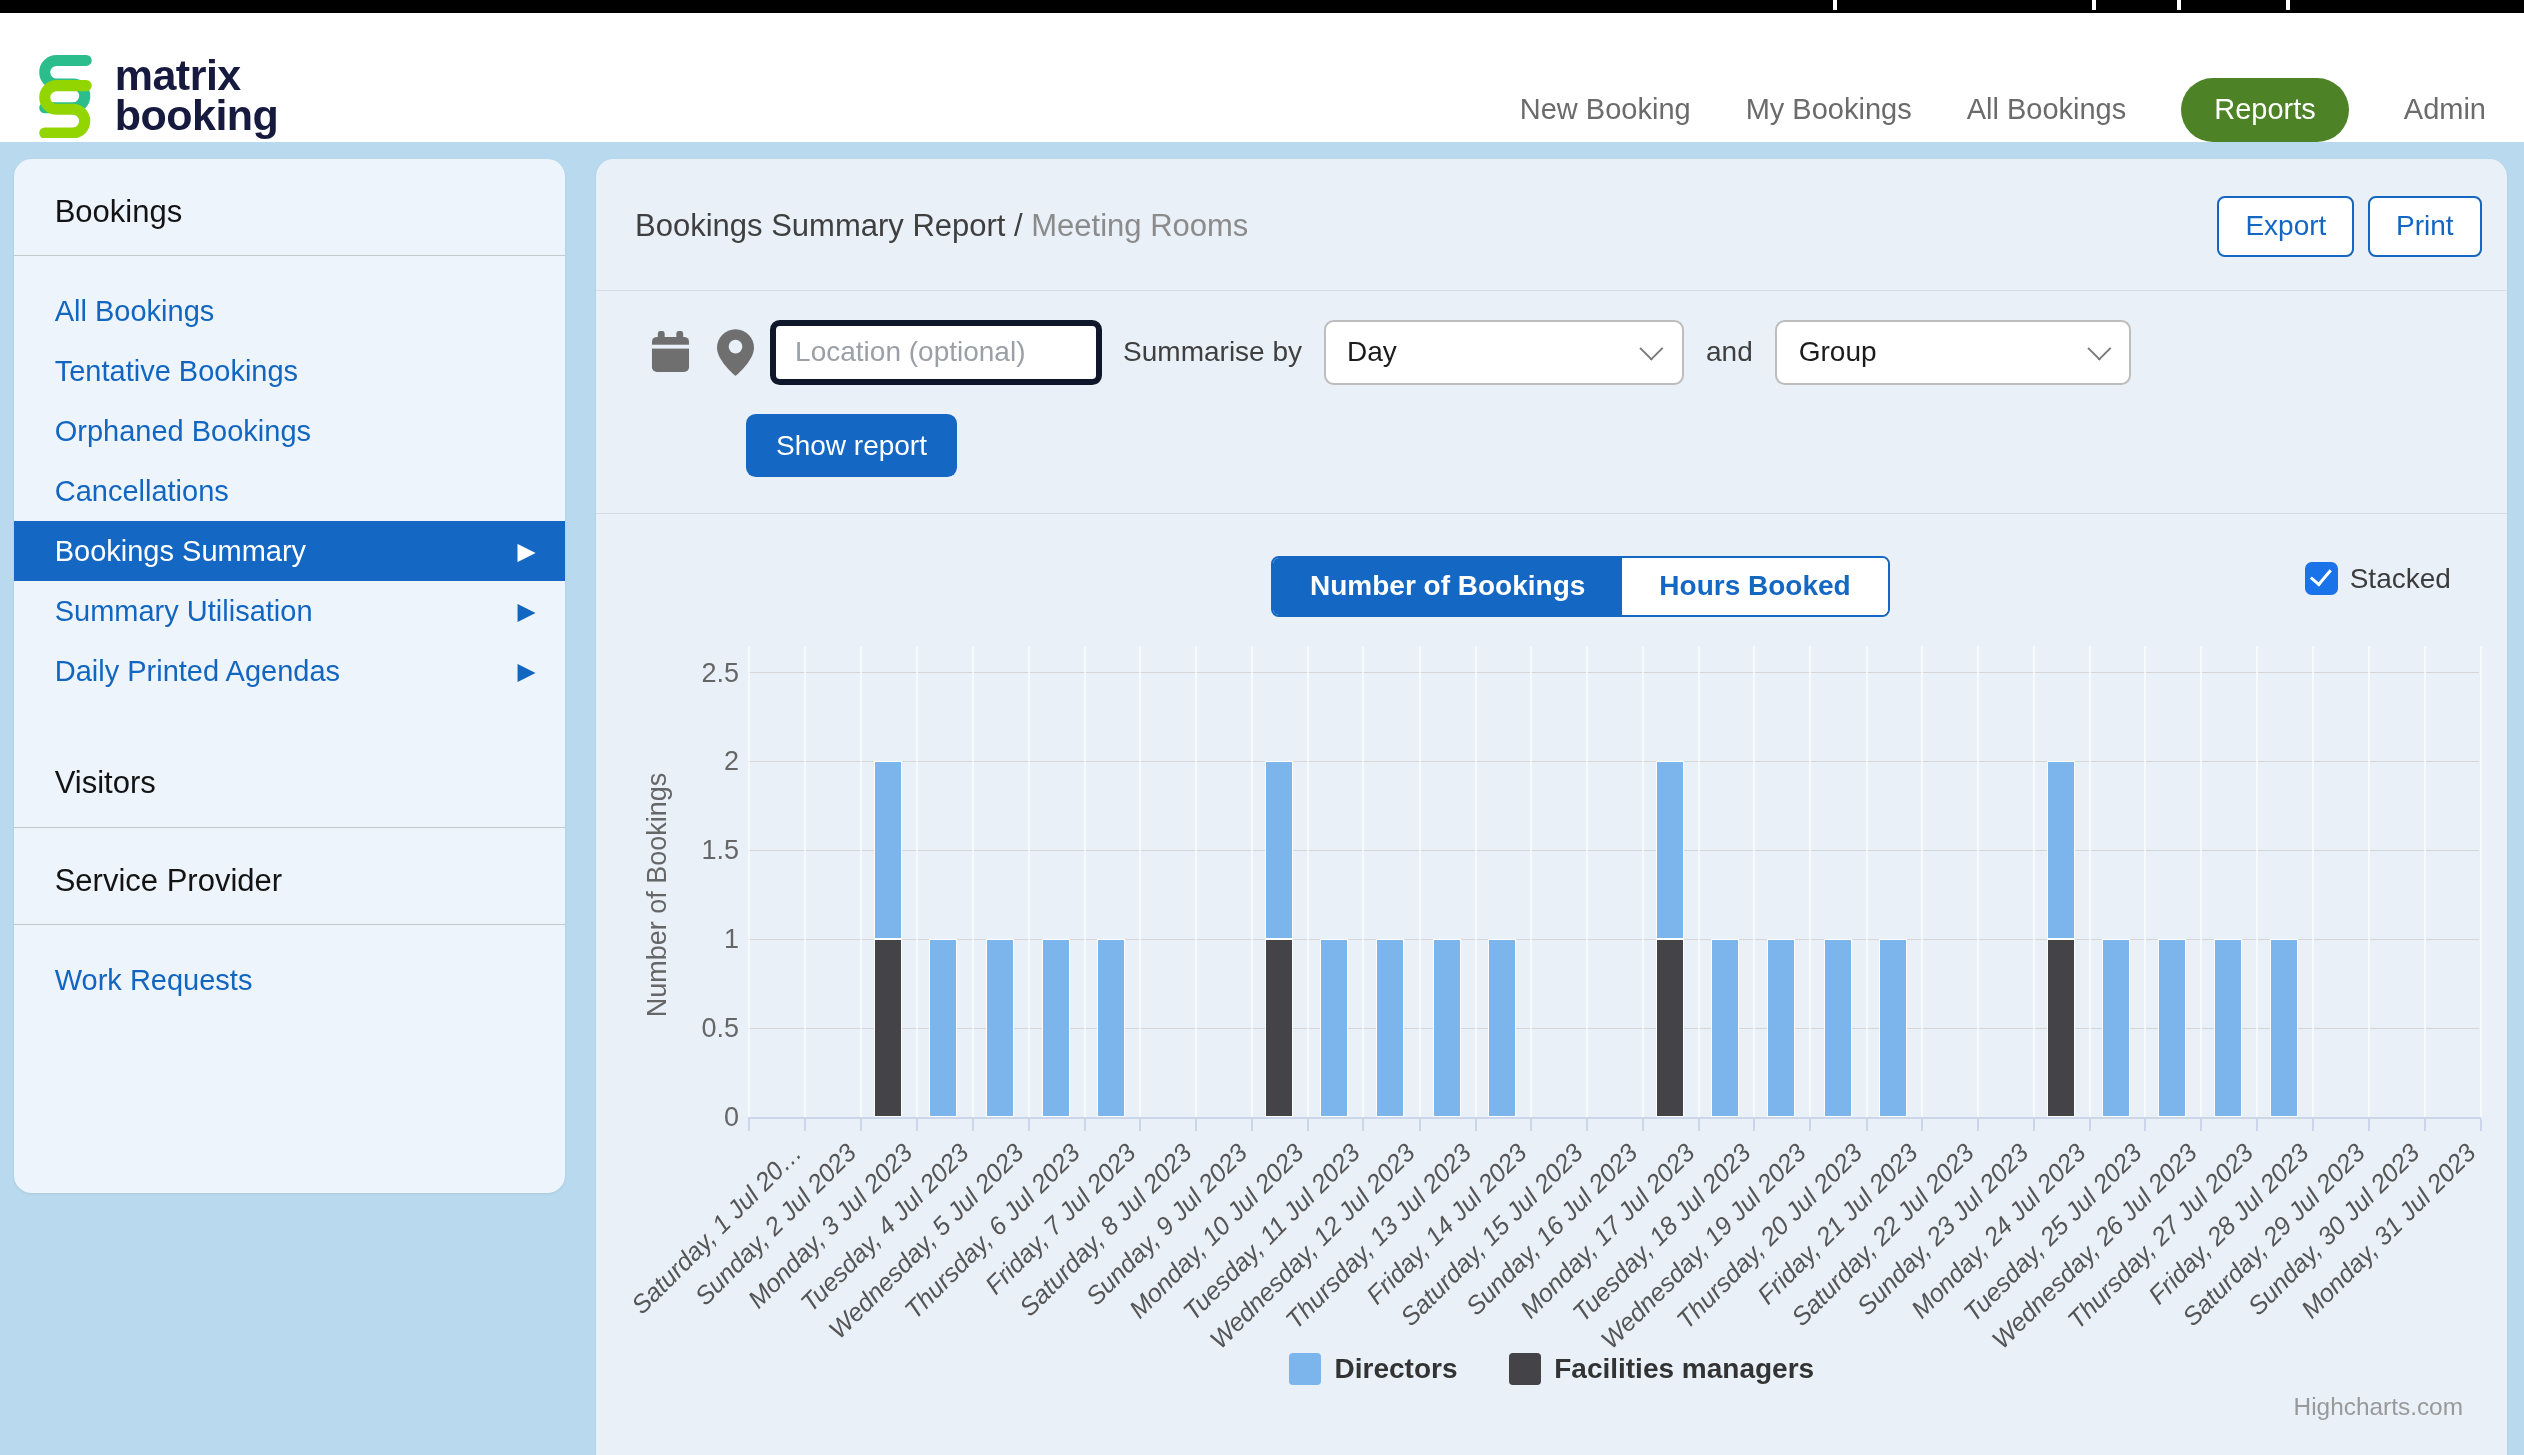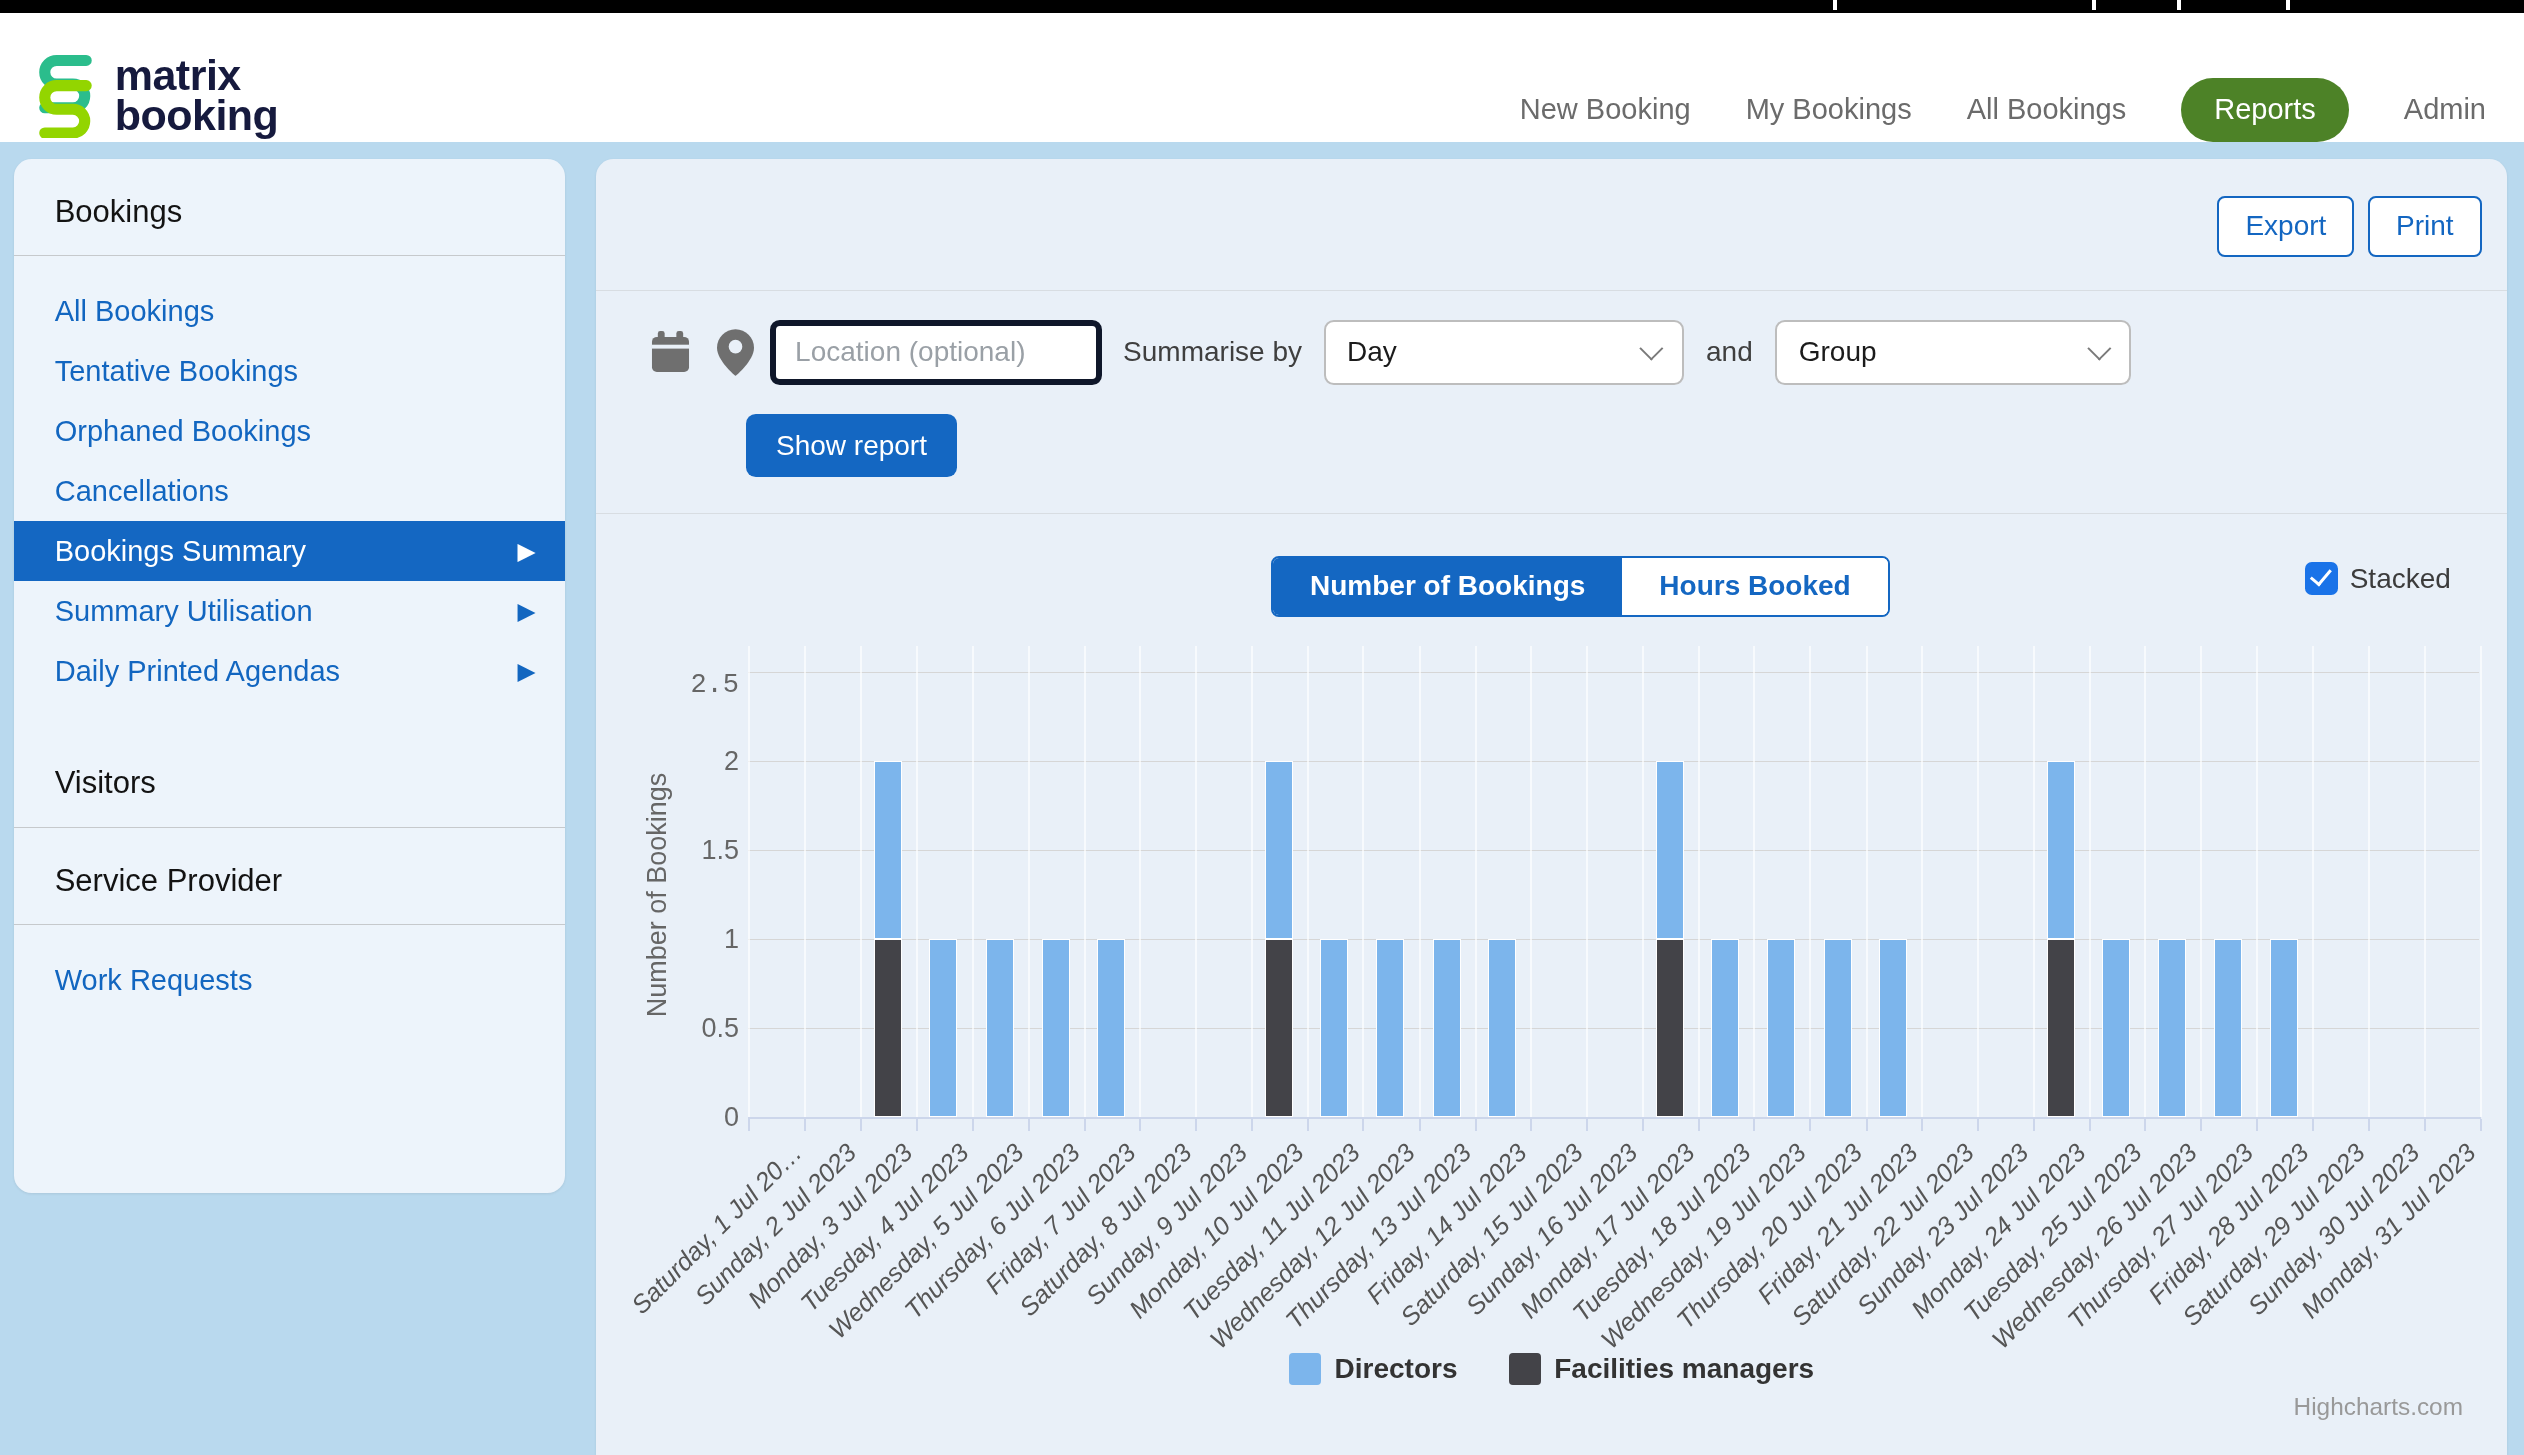--- a/index.html
+++ b/index.html
@@ -158,20 +158,24 @@
         <div class="sb-list">
           <div class="sb-item">
             <span>Work Requests</span>
           </div>
         </div>
       </div>
 
     <div id="main-card">
 
       <div id="report-header">
+        <div id="report-title">
+          <span class="t1">Bookings Summary Report /</span>
+          <span class="t2">Meeting Rooms</span>
+        </div>
         <div id="header-buttons">
           <button class="outline-btn">Export</button>
           <button class="outline-btn">Print</button>
         </div>
       </div>
       <hr class="card-divider">
 
       <div id="filters">
         <div id="filter-row1">
           <span class="icon-btn">
@@ -251,21 +255,21 @@
             <div class="grid-v" style="left: 1660px; top: 487px; height: 471px;"></div>
             <div class="grid-v" style="left: 1716px; top: 487px; height: 471px;"></div>
             <div class="grid-v" style="left: 1772px; top: 487px; height: 471px;"></div>
             <div class="grid-v" style="left: 1828px; top: 487px; height: 471px;"></div>
             <div class="grid-v" style="left: 1884px; top: 487px; height: 471px;"></div>
             <div class="y-tick-label" style="left: 55px; top: 943px;">0</div>
             <div class="y-tick-label" style="left: 55px; top: 854px;">0.5</div>
             <div class="y-tick-label" style="left: 55px; top: 765px;">1</div>
             <div class="y-tick-label" style="left: 55px; top: 676px;">1.5</div>
             <div class="y-tick-label" style="left: 55px; top: 587px;">2</div>
-            <div class="y-tick-label" style="left: 55px; top: 511px; font-family: Liberation Mono, monospace;">2.5</div>
+            <div class="y-tick-label" style="left: 55px; top: 499px;">2.5</div>
             <div class="bar-seg" style="left: 278px; top: 780px; width: 28px; height: 178px; background: rgb(67, 67, 72);"></div>
             <div class="bar-seg" style="left: 278px; top: 602px; width: 28px; height: 178px; background: rgb(124, 181, 236);"></div>
             <div class="bar-seg" style="left: 333px; top: 780px; width: 28px; height: 178px; background: rgb(124, 181, 236);"></div>
             <div class="bar-seg" style="left: 390px; top: 780px; width: 28px; height: 178px; background: rgb(124, 181, 236);"></div>
             <div class="bar-seg" style="left: 446px; top: 780px; width: 28px; height: 178px; background: rgb(124, 181, 236);"></div>
             <div class="bar-seg" style="left: 501px; top: 780px; width: 28px; height: 178px; background: rgb(124, 181, 236);"></div>
             <div class="bar-seg" style="left: 669px; top: 780px; width: 28px; height: 178px; background: rgb(67, 67, 72);"></div>
             <div class="bar-seg" style="left: 669px; top: 602px; width: 28px; height: 178px; background: rgb(124, 181, 236);"></div>
             <div class="bar-seg" style="left: 724px; top: 780px; width: 28px; height: 178px; background: rgb(124, 181, 236);"></div>
             <div class="bar-seg" style="left: 780px; top: 780px; width: 28px; height: 178px; background: rgb(124, 181, 236);"></div>

